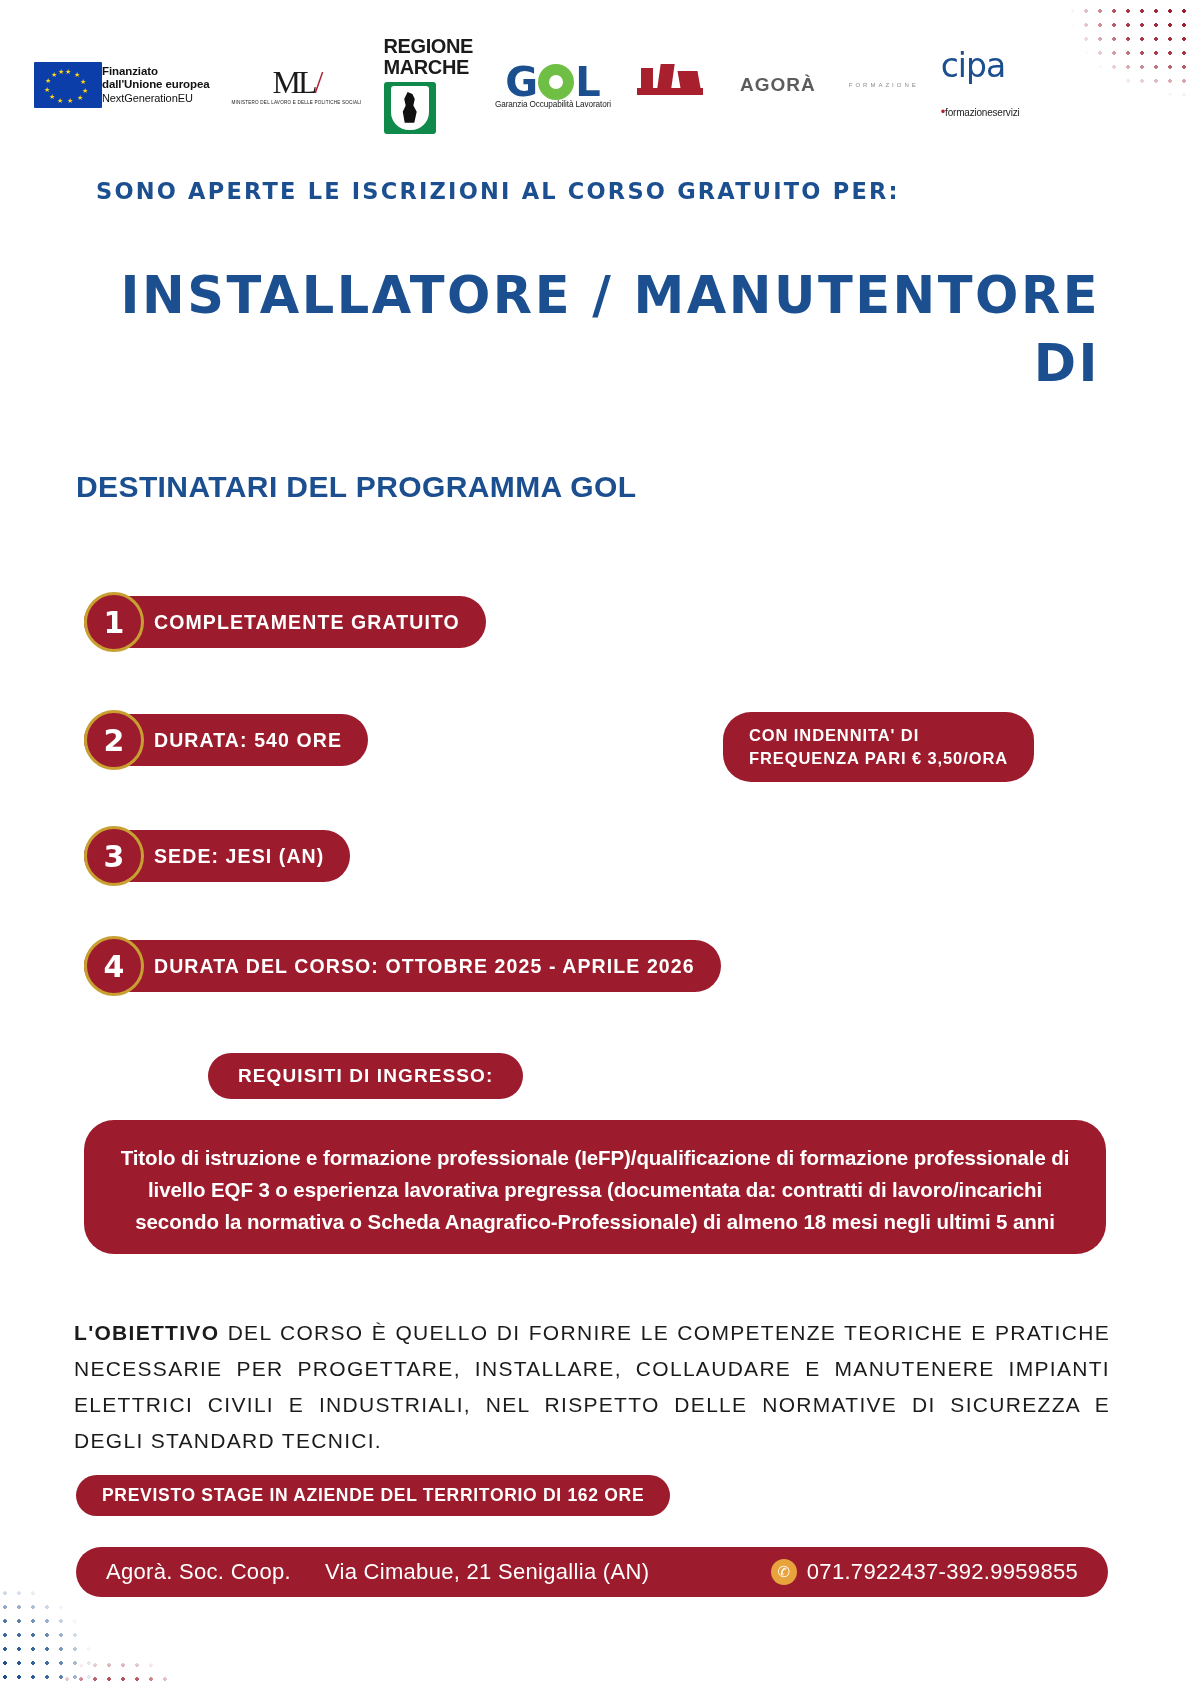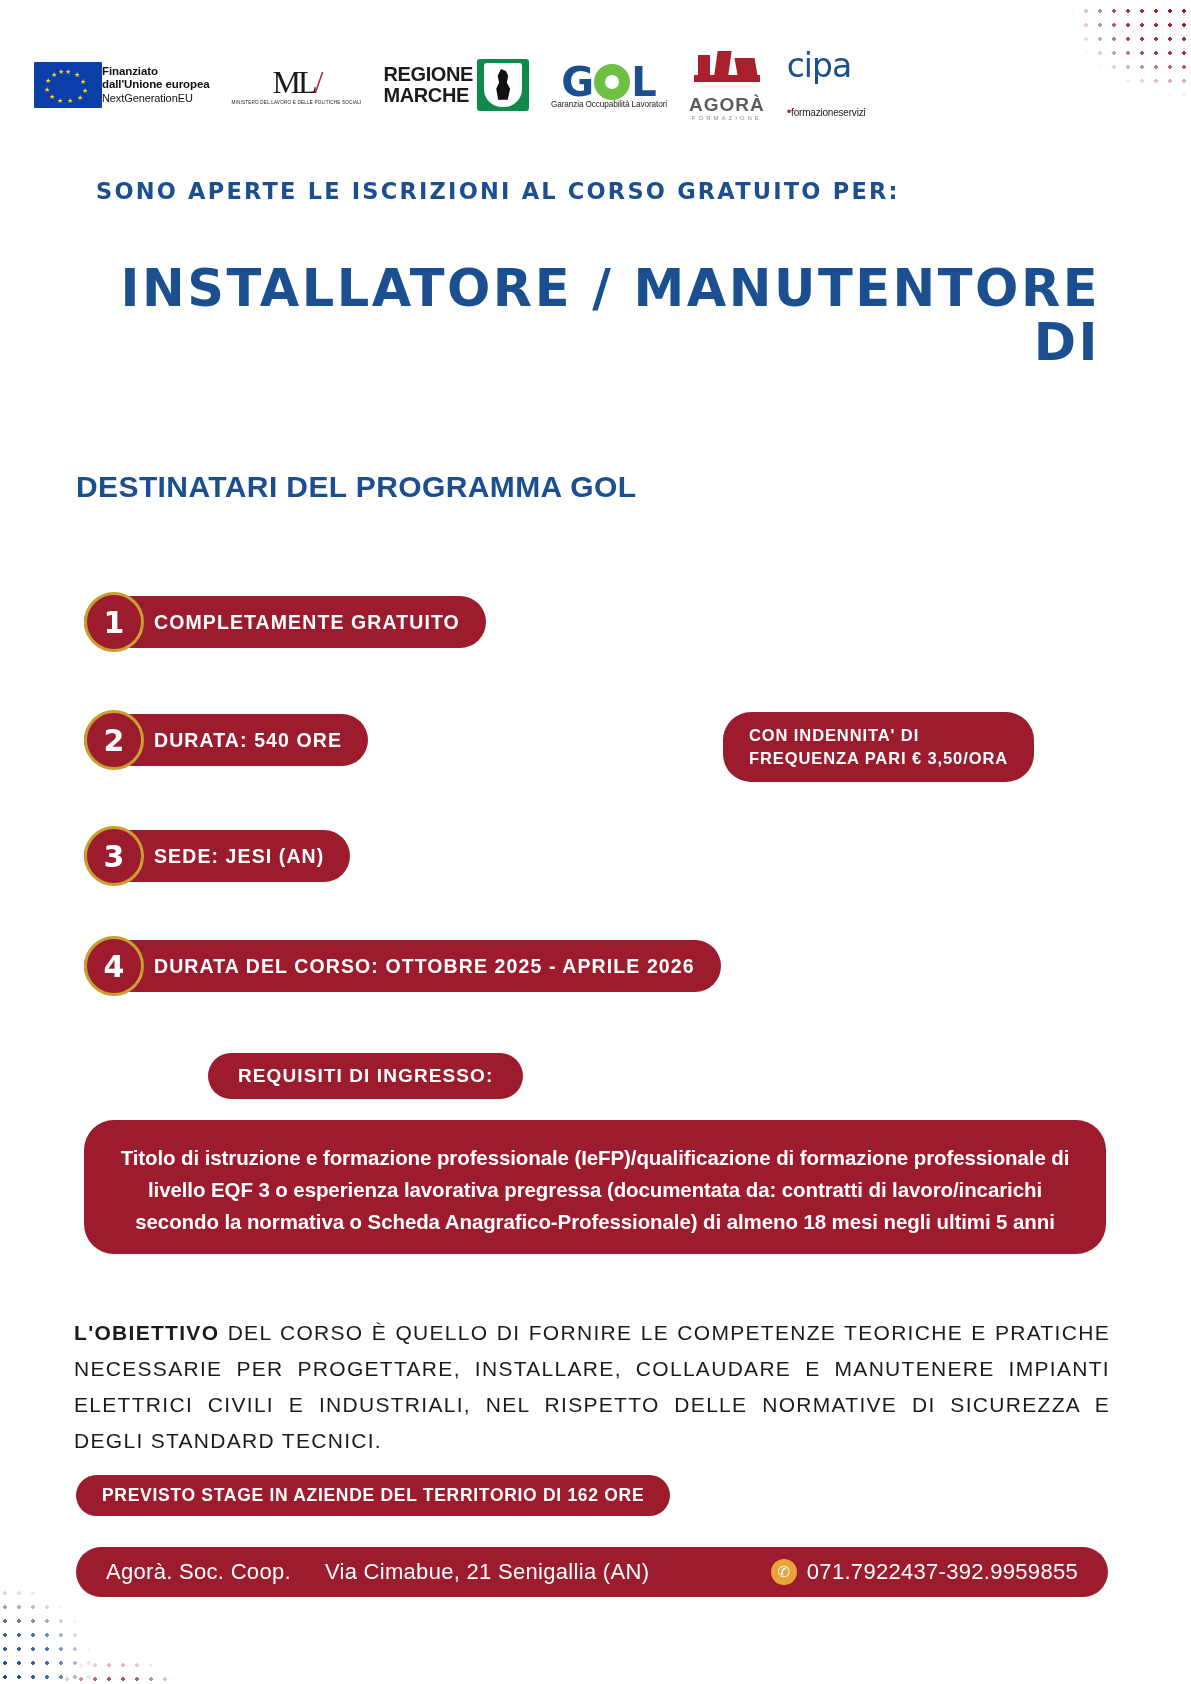--- a/index.html
+++ b/index.html
@@ -99,21 +99,21 @@
     font-size: 4.6px;
     line-height: 6px;
     text-align: center;
     color: #1b1b1b;
     letter-spacing: 0.2px;
     text-transform: uppercase;
     margin-top: 1px;
   }
 
   
-  .rm-wrap { display: flex; align-items: center; gap: 4px; }
+  .rm-wrap { display: flex; align-items: flex-start; gap: 4px; flex-direction: column; }
   .rm-text {
     font-size: 20px;
     font-weight: bold;
     line-height: 21px;
     color: #1b1b1b;
     letter-spacing: -0.4px;
   }
   .rm-badge {
     width: 52px; height: 52px;
     background: #0f8a4b;
@@ -164,21 +164,21 @@
     font-size: 40px; font-weight: bold; color: #1c4f8f;
     line-height: 40px;
     font-family: "DejaVu Sans", sans-serif;
   }
   .gol-cap {
     font-size: 8.2px; color: #1b1b1b; margin-top: -2px;
     letter-spacing: -0.1px;
   }
 
   
-  .ag-wrap { display:flex; flex-direction:column; align-items:center; }
+  .ag-wrap { display:flex; flex-direction:row; align-items:center;gap:33px; }
   .ag-mark {
     width: 74px; height: 46px;
     position: relative;
   }
   .ag-mark i {
     position: absolute;
     background: #a81f2e;
     display: block;
   }
   .ag-name {
@@ -211,21 +211,21 @@
     color: #1c4f8f;
     white-space: nowrap;
   }
   .title {
     position: absolute;
     top: 262px; left: 80px;
     width: 1020px;
     text-align: right;
     font-family: "DejaVu Sans", sans-serif;
     font-size: 51px;
-    line-height: 54px;
+    line-height: 68px;
     font-weight: bold;
     letter-spacing: 2.5px;
     color: #1c4f8f;
   }
   .title .code {
     font-size: 25px;
     letter-spacing: 0.5px;
     vertical-align: 4px;
   }
   .subtitle {

